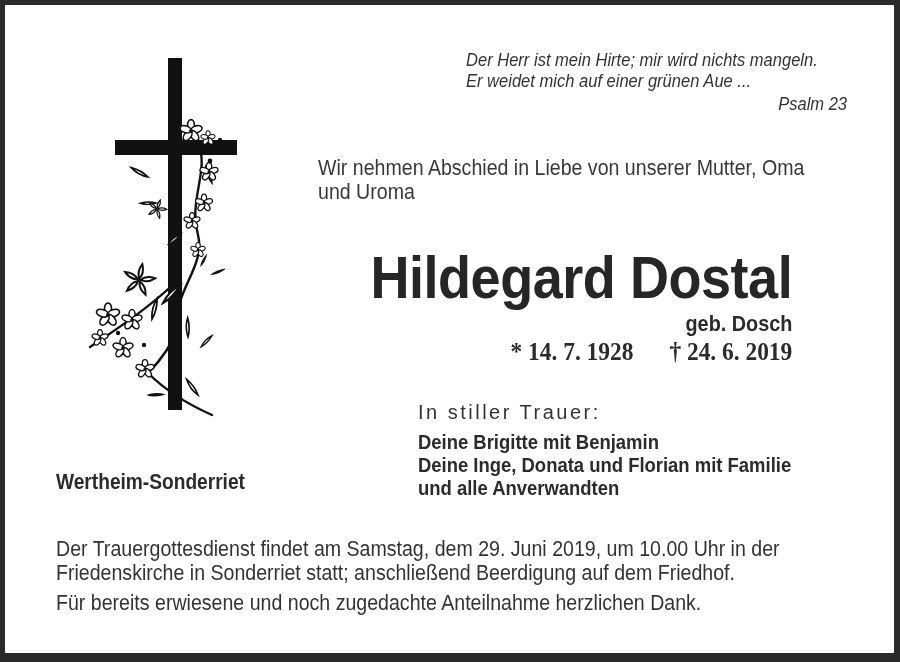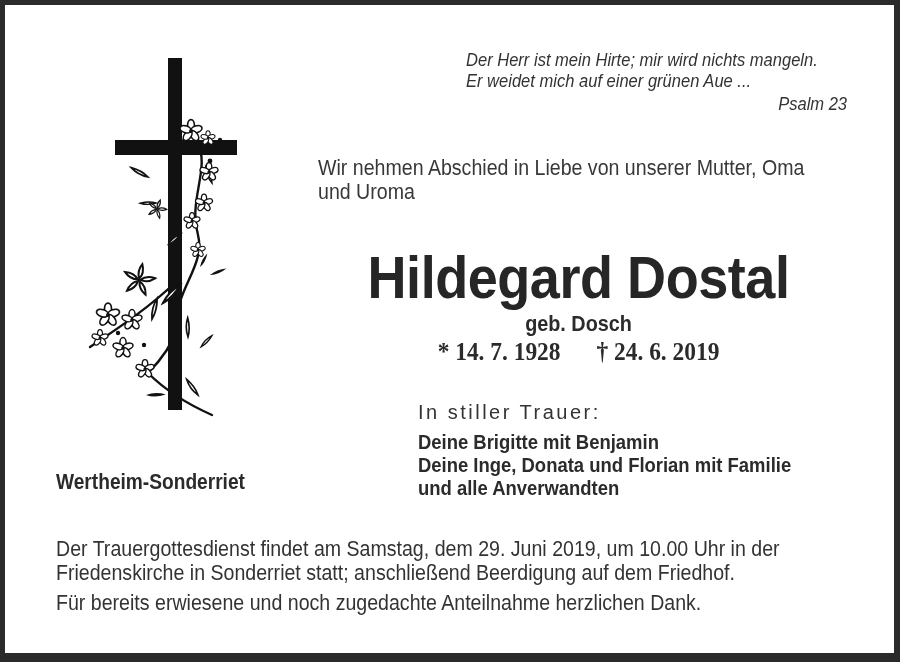--- a/index.html
+++ b/index.html
@@ -27,21 +27,21 @@
     color:#333;
   }
   .quote .attr{text-align:right;margin-top:2px;padding-right:6px;}
 
   .intro{
     left:313px;top:151px;width:640px;
     font-size:22.5px;line-height:24px;color:#383838;
   }
 
   .namecol{
-    left:316px;top:243px;width:515px;text-align:center;
+    left:298px;top:243px;width:515px;text-align:right;
   }
   .name{
     font-size:60px;line-height:60px;font-weight:bold;
     letter-spacing:-0.5px;color:#262626;
   }
   .maiden{
     margin-top:3px;font-size:22px;line-height:26px;font-weight:bold;color:#2b2b2b;
   }
   .dates{
     margin-top:1px;

